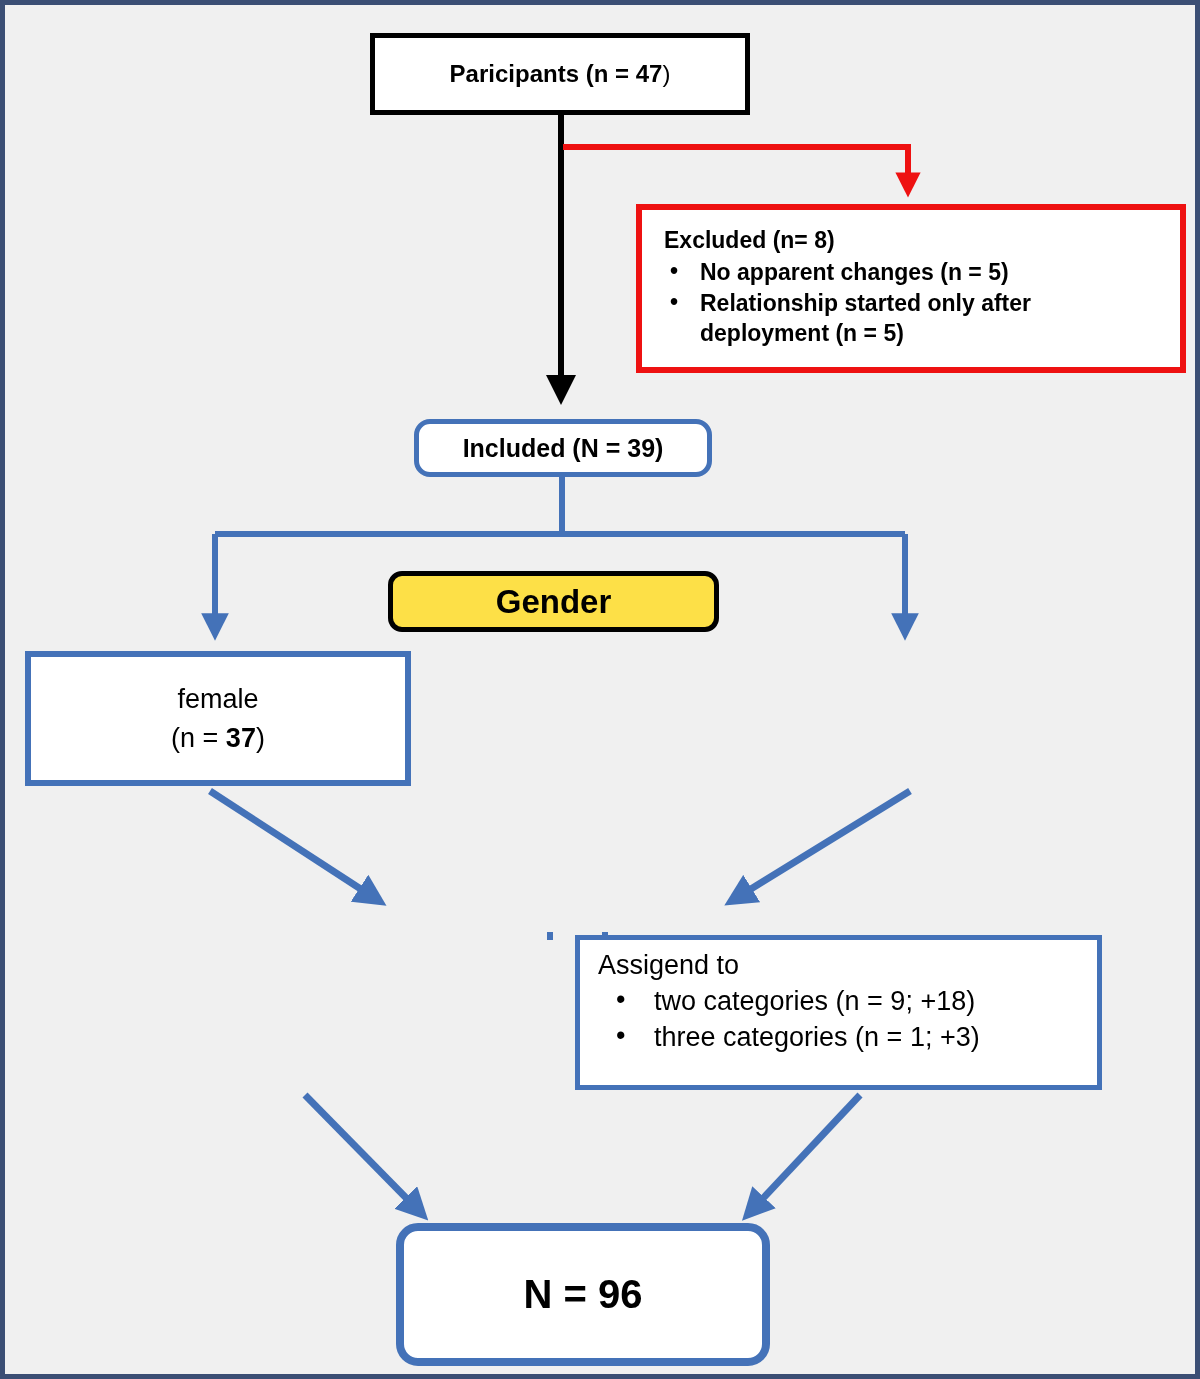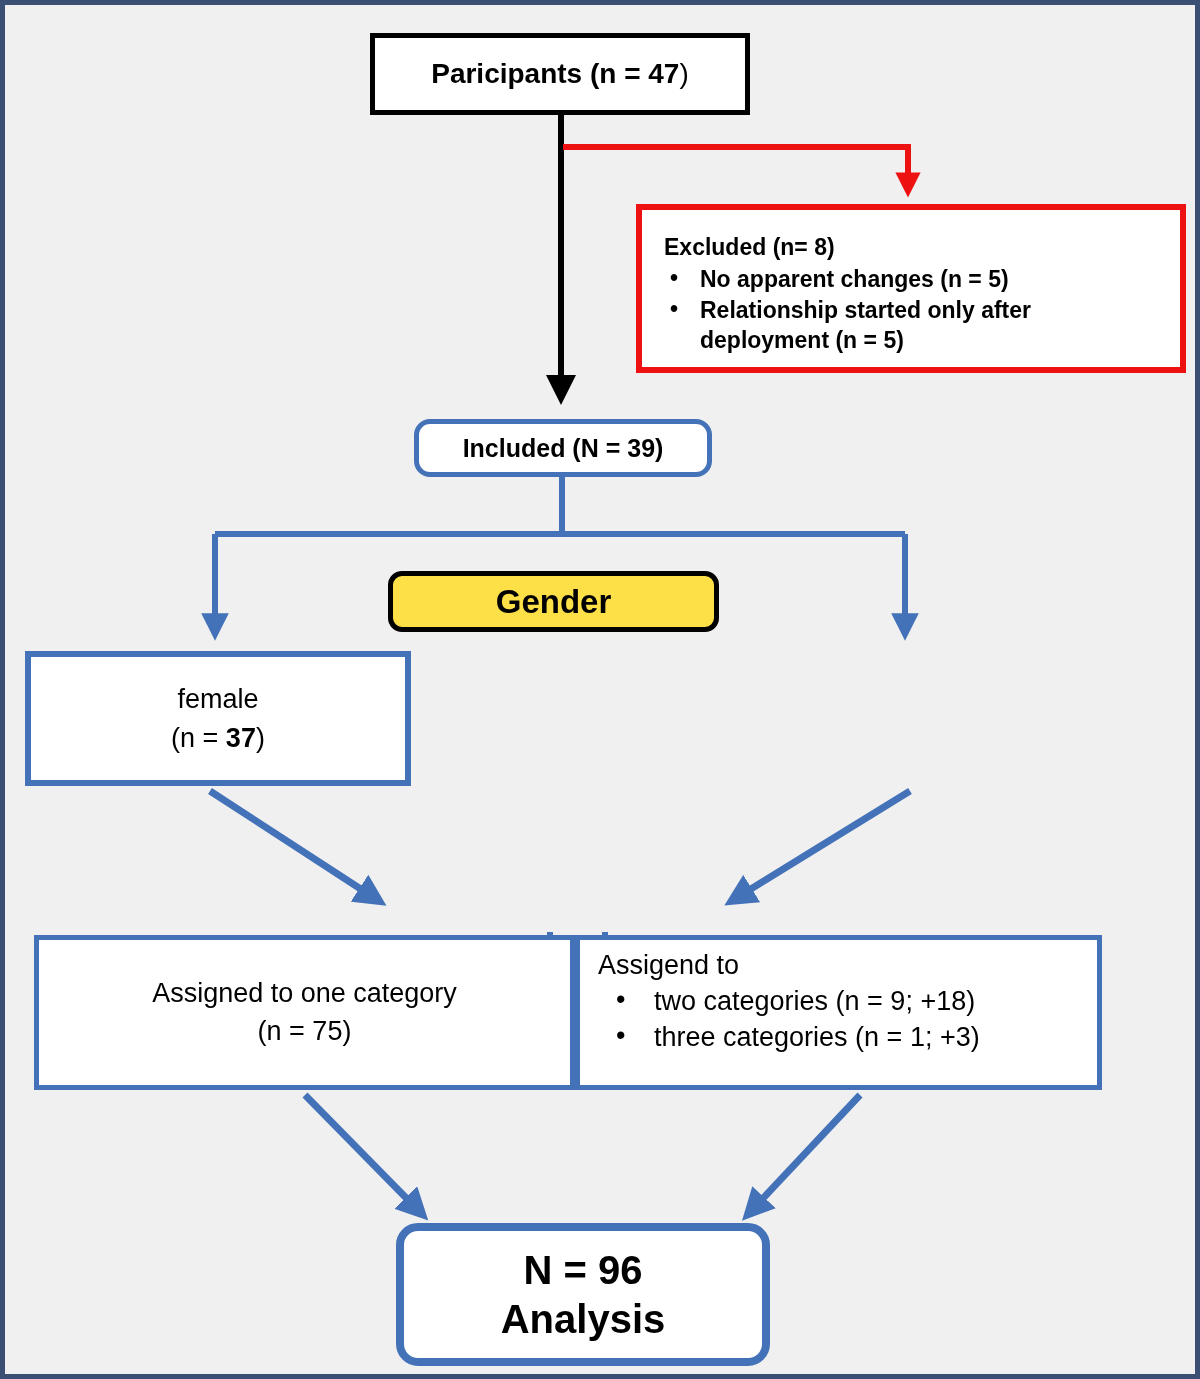--- a/index.html
+++ b/index.html
@@ -33,30 +33,30 @@
     justify-content: center;
     color: #000000;
     z-index: 3;
   }
   .center { align-items: center; text-align: center; }
 
   
   #node-participants {
     left: 365px; top: 28px; width: 380px; height: 82px;
     border: 5px solid #000000;
-    font-size: 28px; font-weight: bold;
+    font-size: 24px; font-weight: bold;
   }
   #node-participants .paren-light { font-weight: 500; }
 
   
   #node-excluded {
     left: 631px; top: 199px; width: 550px; height: 169px;
     border: 6px solid #ee1111;
     padding: 16px 14px 10px 22px;
-    justify-content: flex-end;
+    justify-content: flex-start;
     font-size: 23px; font-weight: bold;
     line-height: 1.30;
   }
   #node-excluded .ex-title { margin-bottom: 2px; }
   #node-excluded ul {
     margin: 0; padding: 0; list-style: none;
   }
   #node-excluded li {
     position: relative;
     padding-left: 36px;
@@ -216,37 +216,32 @@
 
   <div class="node center" id="node-female">
     <div>female</div>
     <div>
       <span>(n = </span><span class="strong-num">37</span><span>)</span>
     </div>
   </div>
 
 
 
-  <div class="node center" id="node-one-cat">
-    <div>Assigned to one category</div>
-    <div>(n = 75)</div>
-  </div>
 
   <div class="node" id="node-multi-cat">
     <div>Assigend to</div>
     <ul>
       <li>
         <span class="bullet">•</span>
         <span>two categories (n = 9; +18)</span>
       </li>
       <li>
         <span class="bullet">•</span>
         <span>three categories (n = 1; +3)</span>
       </li>
     </ul>
   </div>
 
   <div class="node center" id="node-analysis">
     <div>N = 96</div>
-    <div>Analysis</div>
   </div>
 
 </div>
 
 </body></html>

